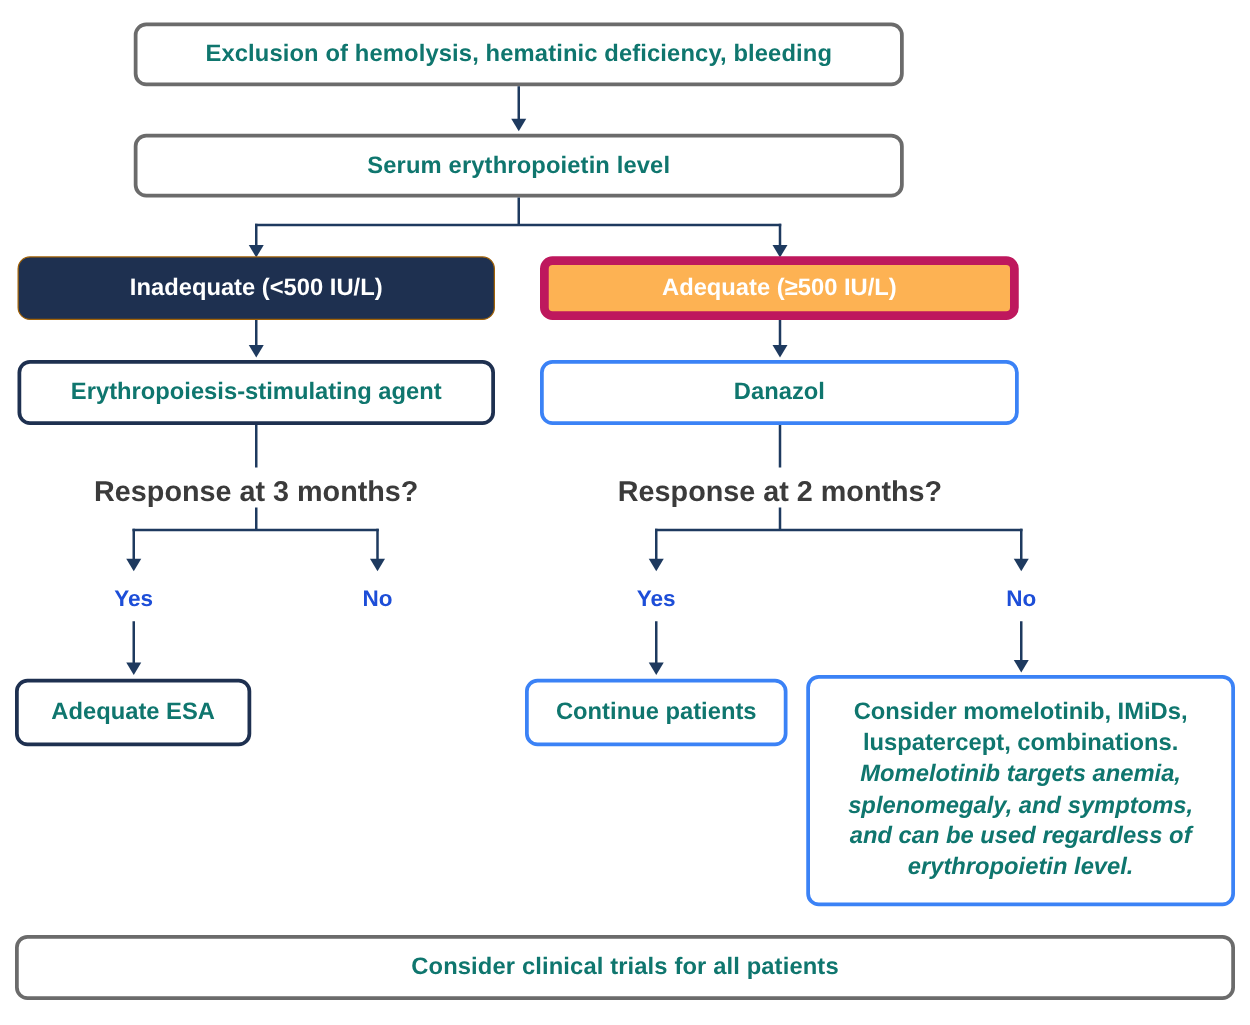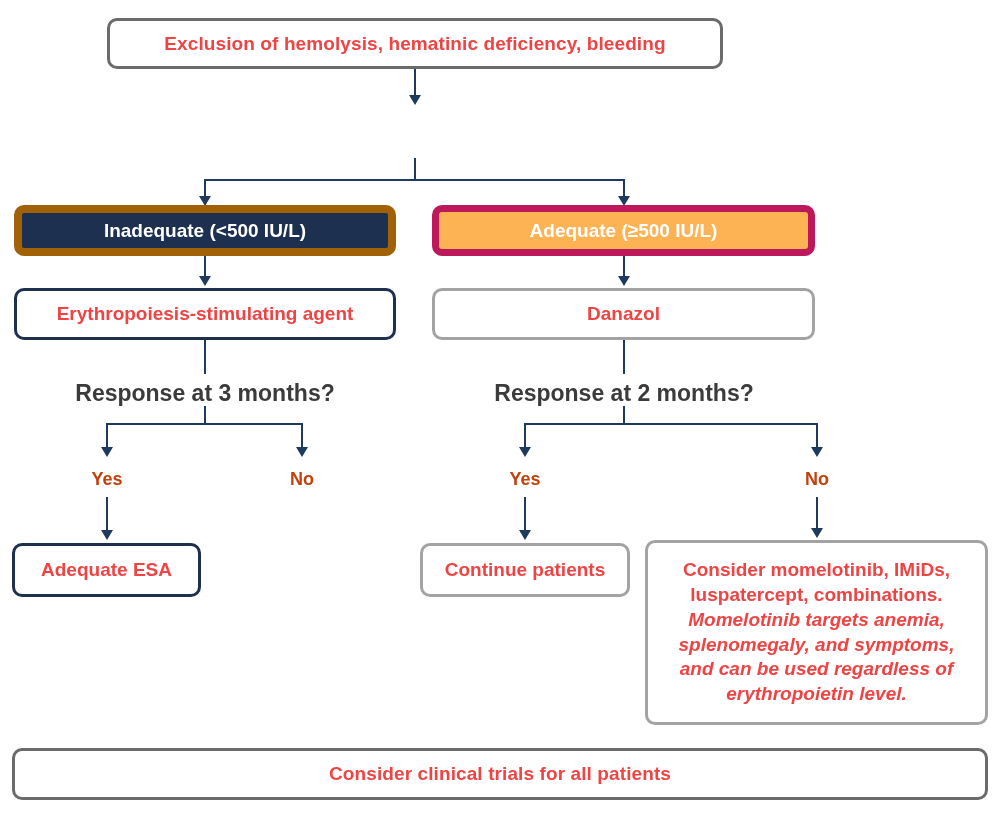--- a/index.html
+++ b/index.html
@@ -16,56 +16,56 @@
   }
   .node{
     position:absolute;
     box-sizing:border-box;
     display:flex;
     align-items:center;
     justify-content:center;
     text-align:center;
     border-radius:10px;
     font-weight:bold;
-    color:#ef4444;
+    color:#0f766e;
     line-height:1.22;
   }
 
   
   .node.grey{
     background:#ffffff;
     border:3px solid #6b6b6b;
     font-size:19px;
     letter-spacing:.1px;
   }
 
   
   .node.navy-fill{
     background:#1e3050;
-    border:8px solid #a16207;
+    border:1px solid #a16207;
     color:#ffffff;
     font-size:19px;
   }
   
   .node.orange-fill{
     background:#fdb253;
     border:7px solid #be185d;
     color:#ffffff;
     font-size:19px;
   }
   
   .node.navy-line{
     background:#ffffff;
     border:3px solid #1e3050;
     font-size:19px;
   }
   
   .node.orange-line{
     background:#ffffff;
-    border:3px solid #a3a3a3;
+    border:3px solid #3b82f6;
     font-size:19px;
   }
 
   .node.multiline{
     flex-direction:column;
     justify-content:center;
     padding:6px 10px;
     font-size:19px;
     line-height:1.30;
   }
@@ -77,21 +77,21 @@
     font-weight:bold;
     font-size:23px;
     color:#3b3b3b;
     text-align:center;
     white-space:nowrap;
   }
   .blabel{
     position:absolute;
     font-weight:bold;
     font-size:18px;
-    color:#c2410c;
+    color:#1d4ed8;
     text-align:center;
     white-space:nowrap;
   }
 
   
   .conn{ position:absolute; background:#1e3a5f; }
   .conn.v{ width:2px; }
   .conn.h{ height:2px; }
   .arrowhead{
     position:absolute;
@@ -106,20 +106,23 @@
 
 <div id="stage">
 
   <div class="node grey" style="left:107px;top:18px;width:616px;height:51px;">
     <span>Exclusion of hemolysis, hematinic deficiency, bleeding</span>
   </div>
 
   <div class="conn v" style="left:414px;top:69px;width:2px;height:29px;"></div>
   <div class="arrowhead" style="left:409px;top:95px;"></div>
 
+  <div class="node grey" style="left:107px;top:107px;width:616px;height:51px;">
+    <span>Serum erythropoietin level</span>
+  </div>
 
   <div class="conn v" style="left:414px;top:158px;width:2px;height:22px;"></div>
   <div class="conn h" style="left:204px;top:179px;width:421px;height:2px;"></div>
   <div class="conn v" style="left:204px;top:179px;width:2px;height:20px;"></div>
   <div class="arrowhead" style="left:199px;top:196px;"></div>
   <div class="conn v" style="left:623px;top:179px;width:2px;height:20px;"></div>
   <div class="arrowhead" style="left:618px;top:196px;"></div>
 
   <div class="node navy-fill" style="left:14px;top:205px;width:382px;height:51px;">
     <span>Inadequate (&lt;500 IU/L)</span>

